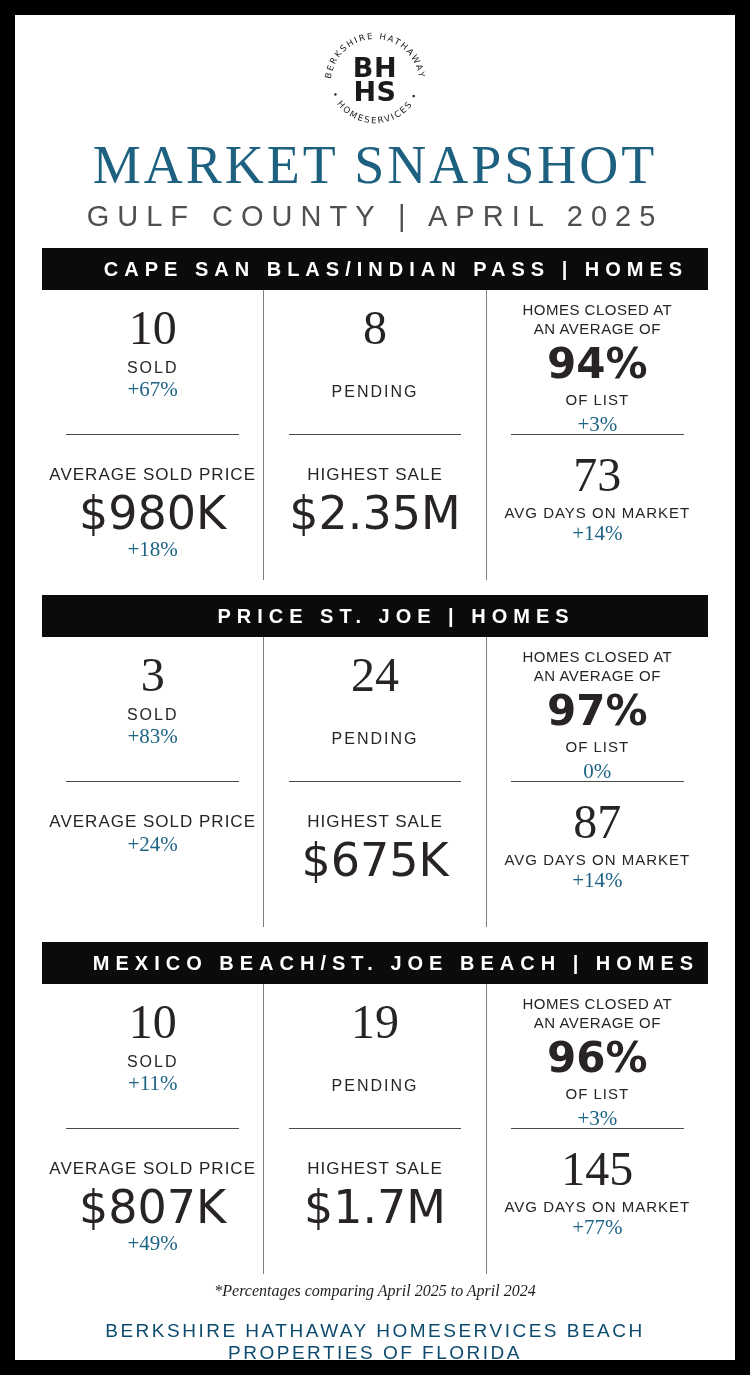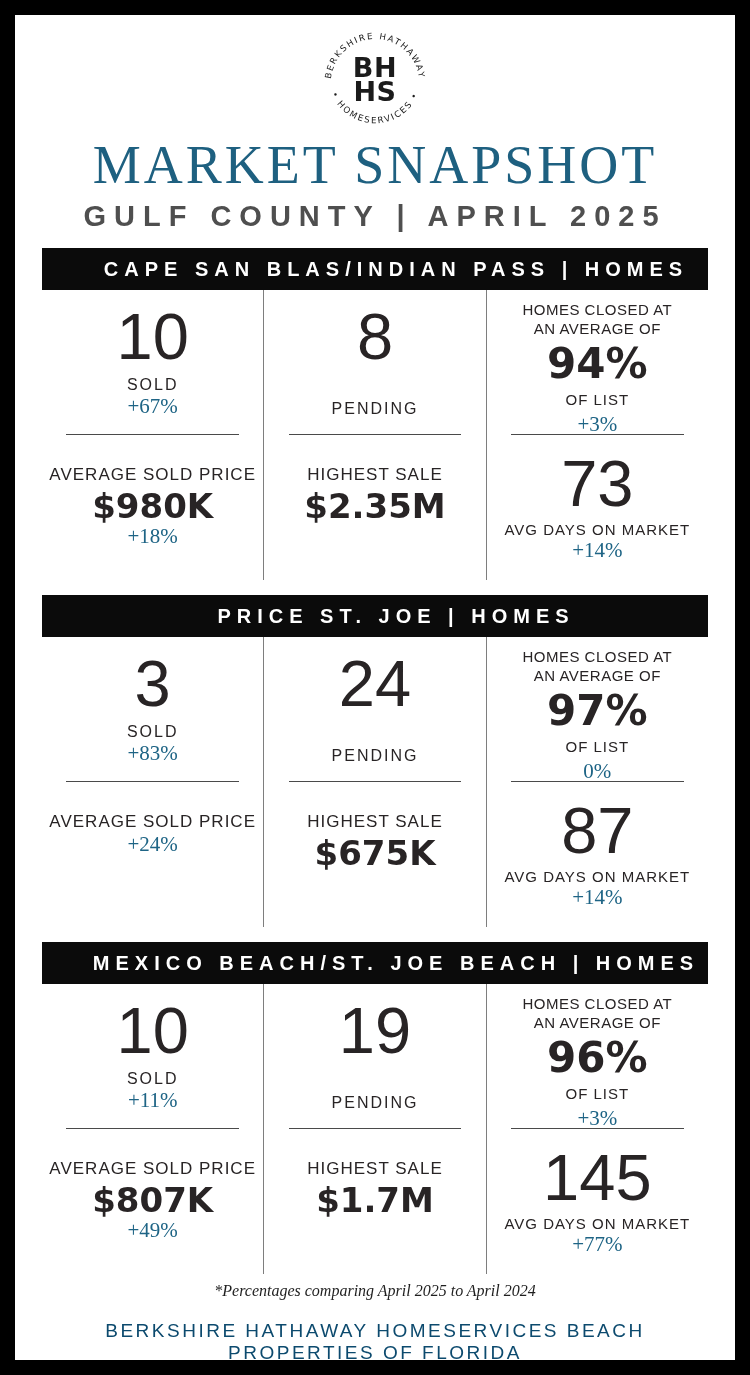--- a/index.html
+++ b/index.html
@@ -17,40 +17,40 @@
   
   .logo-wrap{display:flex;justify-content:center;margin-top:10px;}
   .logo{width:108px;height:108px;}
   .logo text{fill:#1b1b1b;}
   .logo .arc{font-size:8px;letter-spacing:1.6px;font-family:"DejaVu Sans",sans-serif;}
   .logo .mono{font-size:25px;font-weight:bold;letter-spacing:.5px;font-family:"DejaVu Sans",sans-serif;}
 
   
   .title{margin-top:4px;text-align:center;font-family:"Liberation Serif",serif;font-weight:400;
          font-size:54px;line-height:1.05;color:var(--accent);letter-spacing:3px;}
-  .subtitle{margin-top:6px;text-align:center;font-size:29px;color:var(--gray);letter-spacing:8px;font-weight:700;}
+  .subtitle{margin-top:6px;text-align:center;font-size:29px;color:var(--gray);letter-spacing:8px;font-weight:400;}
 
   
   .section{margin-top:15px;}
   .bar{background:var(--bar);color:#fff;height:42px;line-height:42px;text-align:center;
        font-size:20px;font-weight:bold;letter-spacing:6px;padding-left:42px;}
   .cols{display:flex;}
   .col{flex:1 1 0;display:flex;flex-direction:column;}
   .col + .col{border-left:1px solid #7e7e7e;}
   .cell{text-align:center;height:145px;}
   .r1{position:relative;padding-top:14px;}
   .r1::after{content:"";position:absolute;left:11%;right:11%;bottom:0;border-bottom:1px solid #4a4a4a;}
   .r2{padding-top:16px;}
-  .big{font-size:65px;line-height:1.02;color:var(--ink);font-family:Liberation Sans, sans-serif;}
+  .big{font-size:48px;line-height:1.02;color:var(--ink);font-family:Liberation Serif, serif;}
   .label{font-size:16px;letter-spacing:2px;color:var(--ink);margin-top:6px;}
   .label.low{margin-top:30px;}
   .change{font-family:"Liberation Serif",serif;font-size:21px;color:var(--percent);margin-top:0;}
   .intro{font-size:15px;letter-spacing:.5px;color:var(--ink);line-height:1.3;margin-top:-4px;}
   .pct{font-size:42px;font-weight:bold;line-height:1.1;color:var(--ink);font-family:"DejaVu Sans",sans-serif;margin-top:2px;}
-  .money{font-size:34px;font-weight:bold;line-height:1.05;color:var(--ink);font-family:"DejaVu Sans",sans-serif;margin-top:4px;}
+  .money{font-size:46px;font-weight:normal;line-height:1.05;color:var(--ink);font-family:"DejaVu Sans",sans-serif;margin-top:4px;}
   .toplabel{font-size:17px;letter-spacing:1px;color:var(--ink);margin-top:14px;}
   .dayslabel{font-size:15px;letter-spacing:1px;color:var(--ink);margin-top:4px;}
 
   
   .note{margin-top:8px;text-align:center;font-family:"Liberation Serif",serif;font-style:italic;
         font-size:16px;color:#1f1f1f;}
   .company{margin-top:20px;text-align:center;font-size:19px;color:#0c4a6e;letter-spacing:2.5px;}
   .fine{margin-top:8px;text-align:center;font-family:"Liberation Serif",serif;font-style:italic;
         font-size:10.5px;color:#222;white-space:nowrap;}
 </style>

